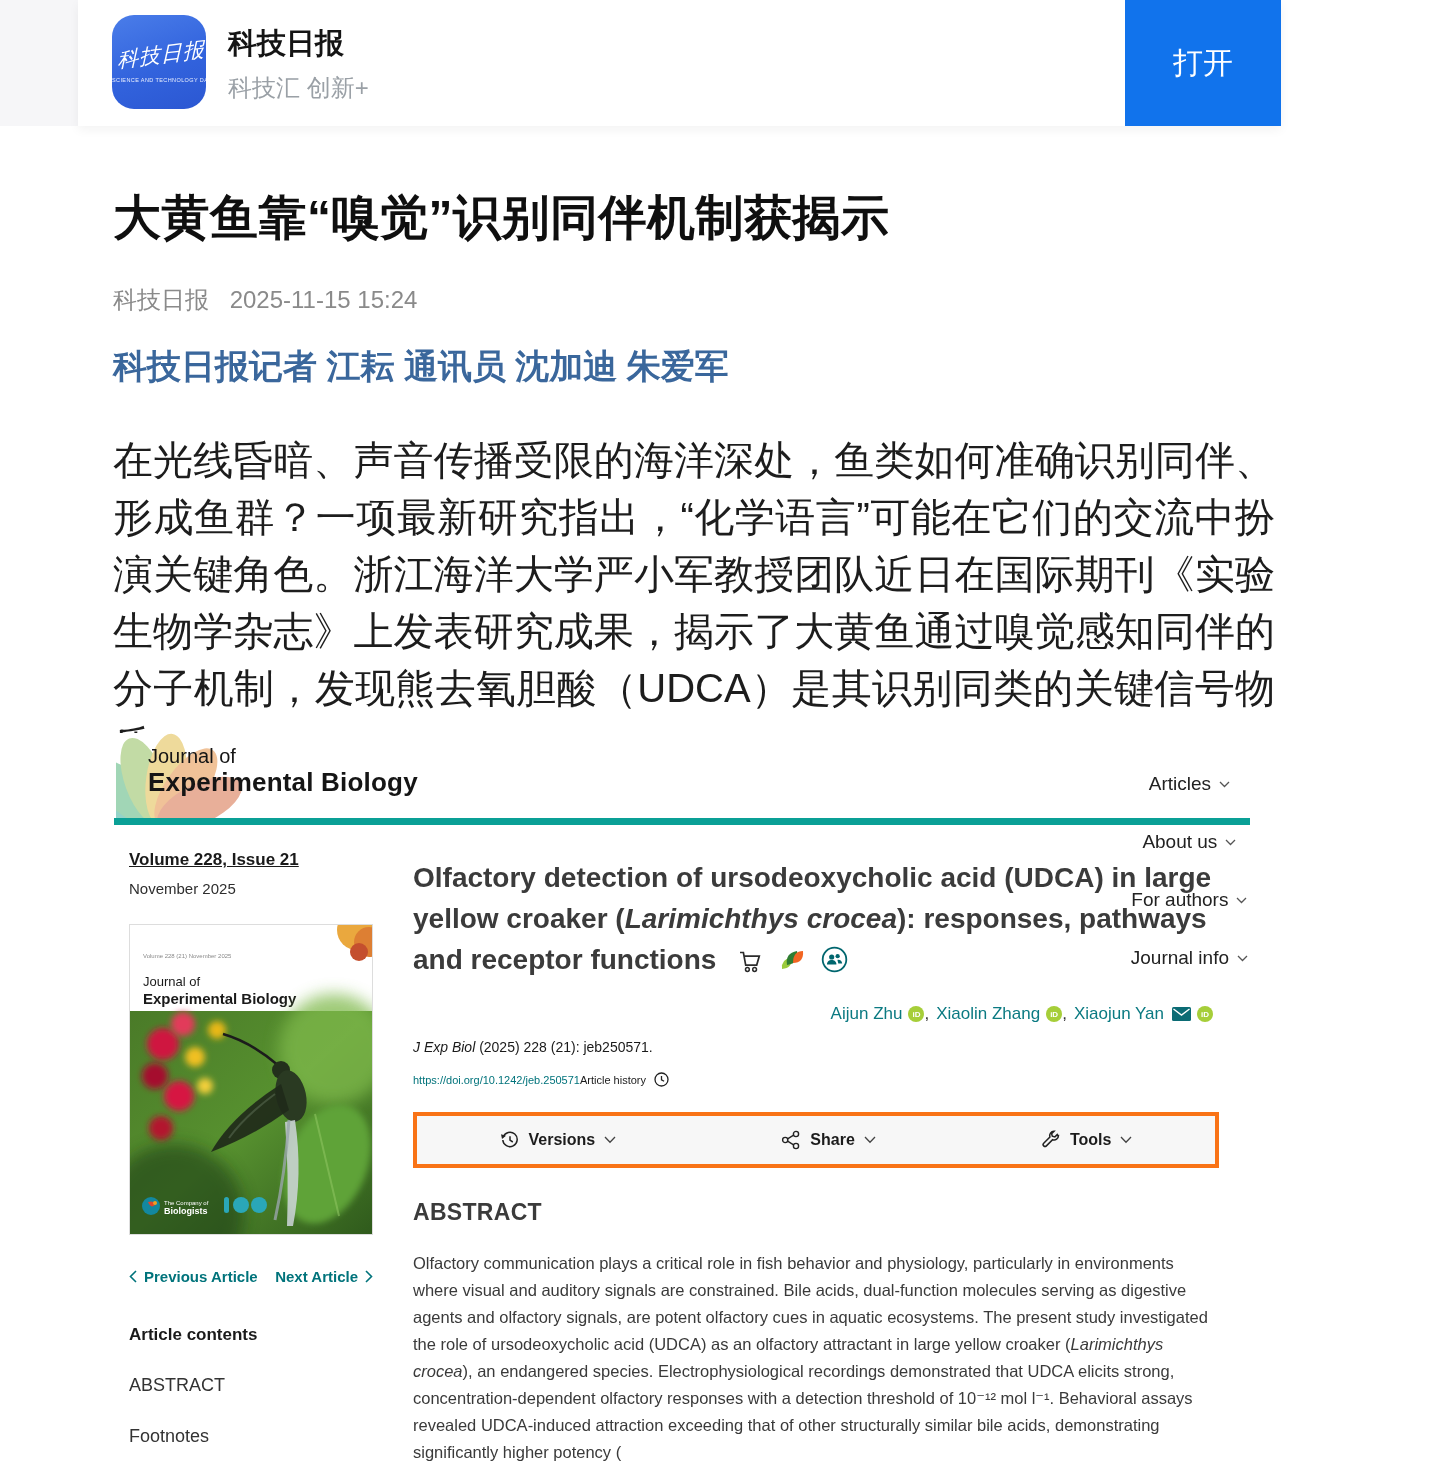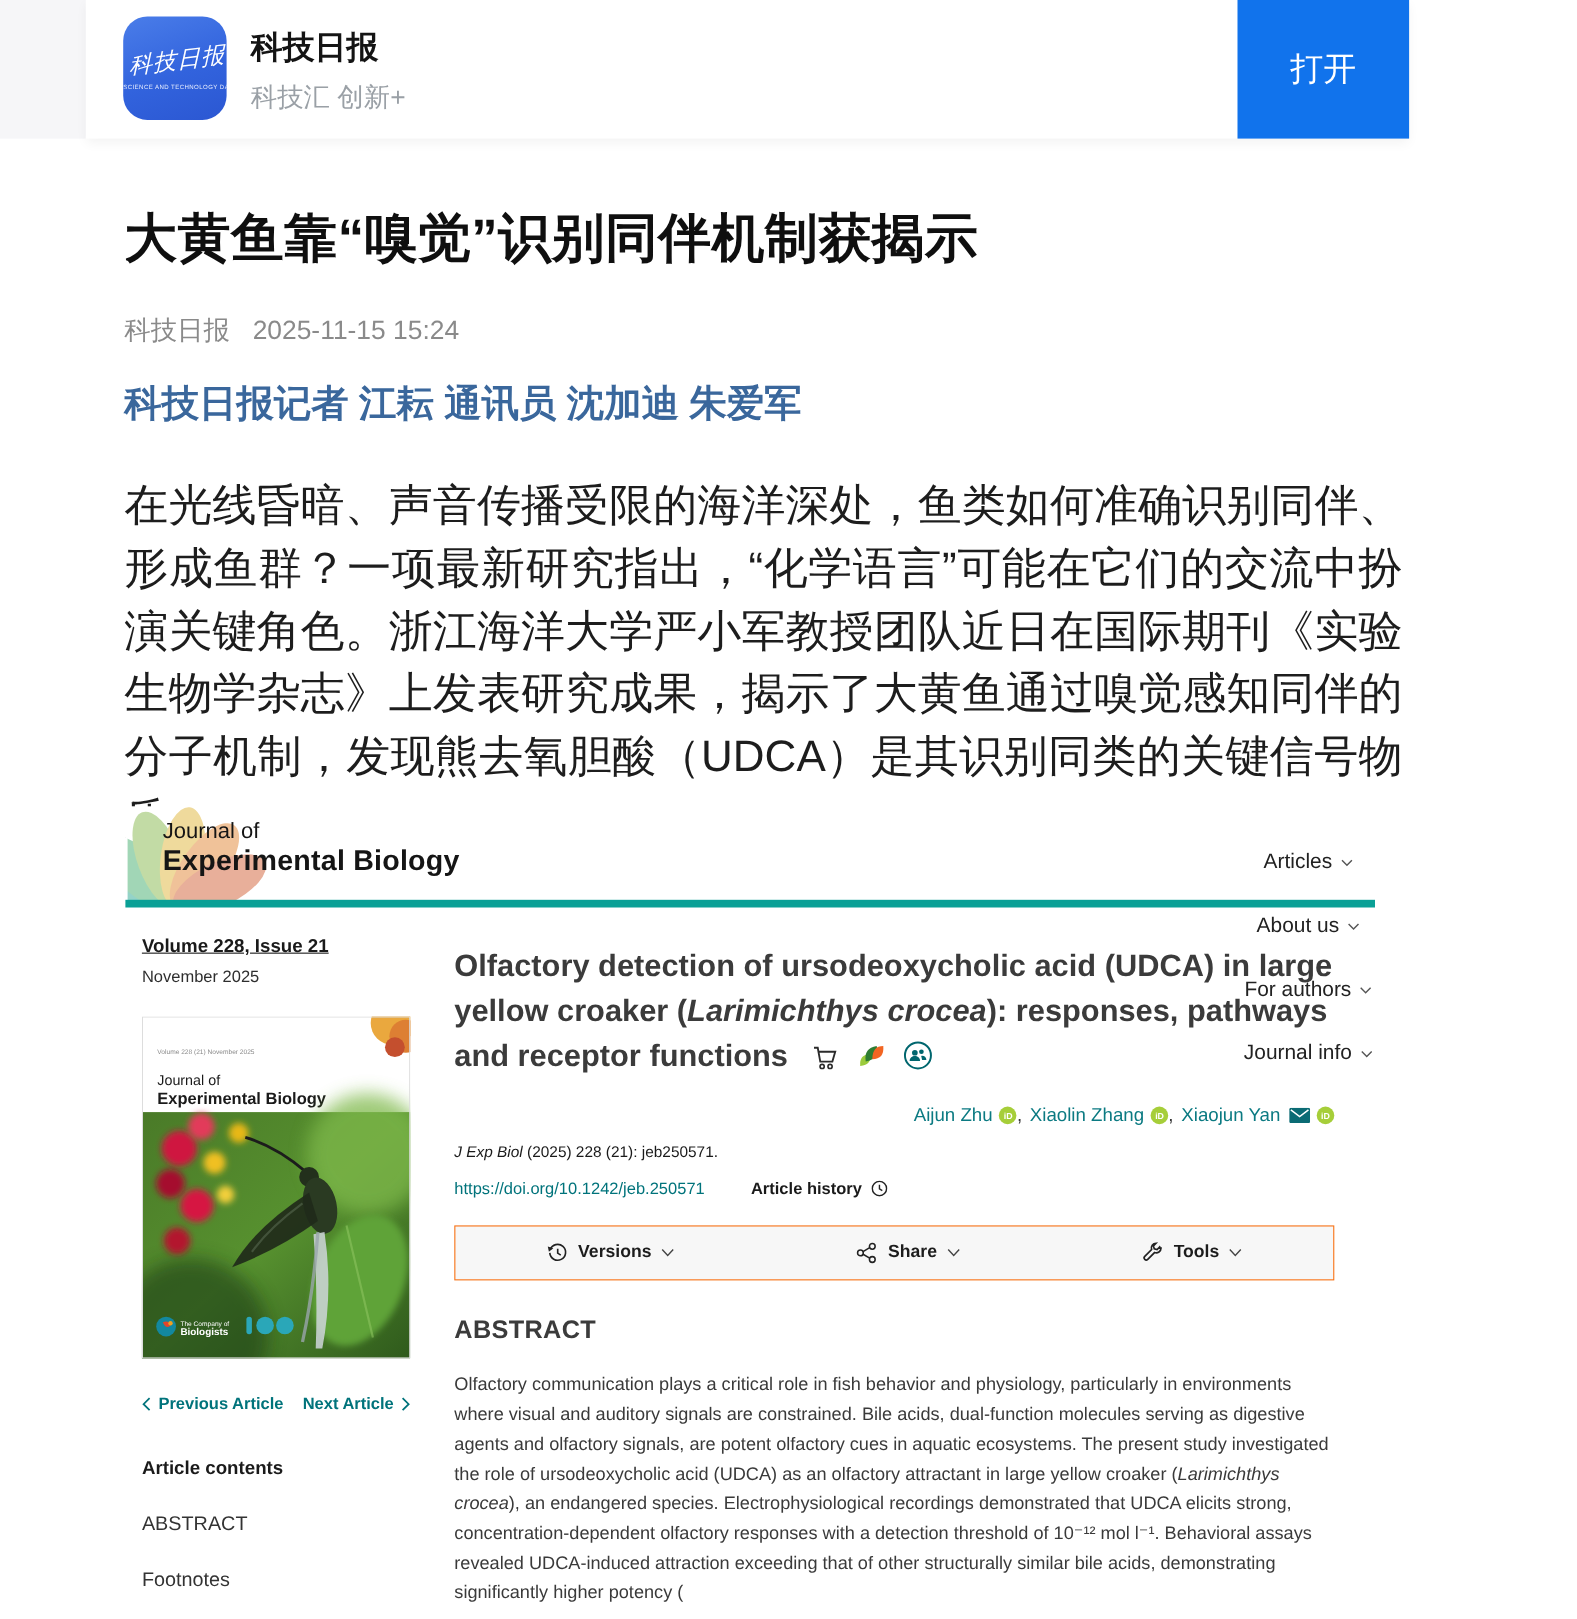--- a/index.html
+++ b/index.html
@@ -52,24 +52,24 @@
   .jtitle{margin-top:12px;font-size:28px;line-height:41px;font-weight:bold;color:#3b3b3b;}
   .jtitle .ticons{white-space:nowrap;margin-left:6px;}
   .jtitle .ticons svg{vertical-align:-4px;margin-left:8px;cursor:pointer;}
   .authors{margin-top:24px;font-size:17px;color:#333;display:flex;align-items:center;flex-wrap:wrap;justify-content:flex-end;}
   .author-link{color:var(--author_teal,#0b7a82);cursor:pointer;}
   .orcid{display:inline-flex;align-items:center;justify-content:center;width:16px;height:16px;border-radius:50%;background:var(--orcid_green,#a6ce39);color:#fff;font-size:8px;font-weight:bold;margin-left:6px;cursor:pointer;}
   .authors .sep{margin-right:7px;}
   .mailicon{margin-left:8px;cursor:pointer;display:inline-flex;}
   .plusrow{margin-top:21px;display:flex;align-items:center;gap:9px;font-size:15px;color:var(--teal_link,#00737b);cursor:pointer;}
   .citation{margin-top:15px;font-size:14px;color:#1a1a1a;}
-  .doirow{margin-top:17px;display:flex;align-items:flex-end;font-size:15px;}
+  .doirow{margin-top:17px;display:flex;align-items:center;font-size:11px;}
   .doilink{color:var(--teal_link,#00737b);text-decoration:none;cursor:pointer;}
-  .history{margin-left:42px;font-weight:bold;color:#1a1a1a;display:flex;align-items:center;gap:8px;cursor:pointer;}
-  .toolbar{margin-top:25px;width:798px;height:48px;background:#f7f7f7;border:1px solid #f97316;display:flex;align-items:center;justify-content:space-around;text-align:right;}
+  .history{font-weight:normal;color:#1a1a1a;display:flex;align-items:center;gap:8px;cursor:pointer;}
+  .toolbar{margin-top:25px;width:798px;height:48px;background:#f7f7f7;border:4px solid #f97316;display:flex;align-items:center;justify-content:space-around;text-align:right;}
   .tool{display:flex;align-items:center;gap:9px;font-size:16px;font-weight:bold;color:#1c1c1c;cursor:pointer;}
   .abs-title{margin-top:31px;font-size:23px;font-weight:bold;color:#3b3b3b;letter-spacing:.3px;}
   .abs-text{margin-top:24px;font-size:16.5px;line-height:27px;color:#3a3a3a;width:800px;}
   svg{display:block;}
   .inline-svg{display:inline-block;}
 </style>
 </head>
 <body>
 
 <div class="page">

